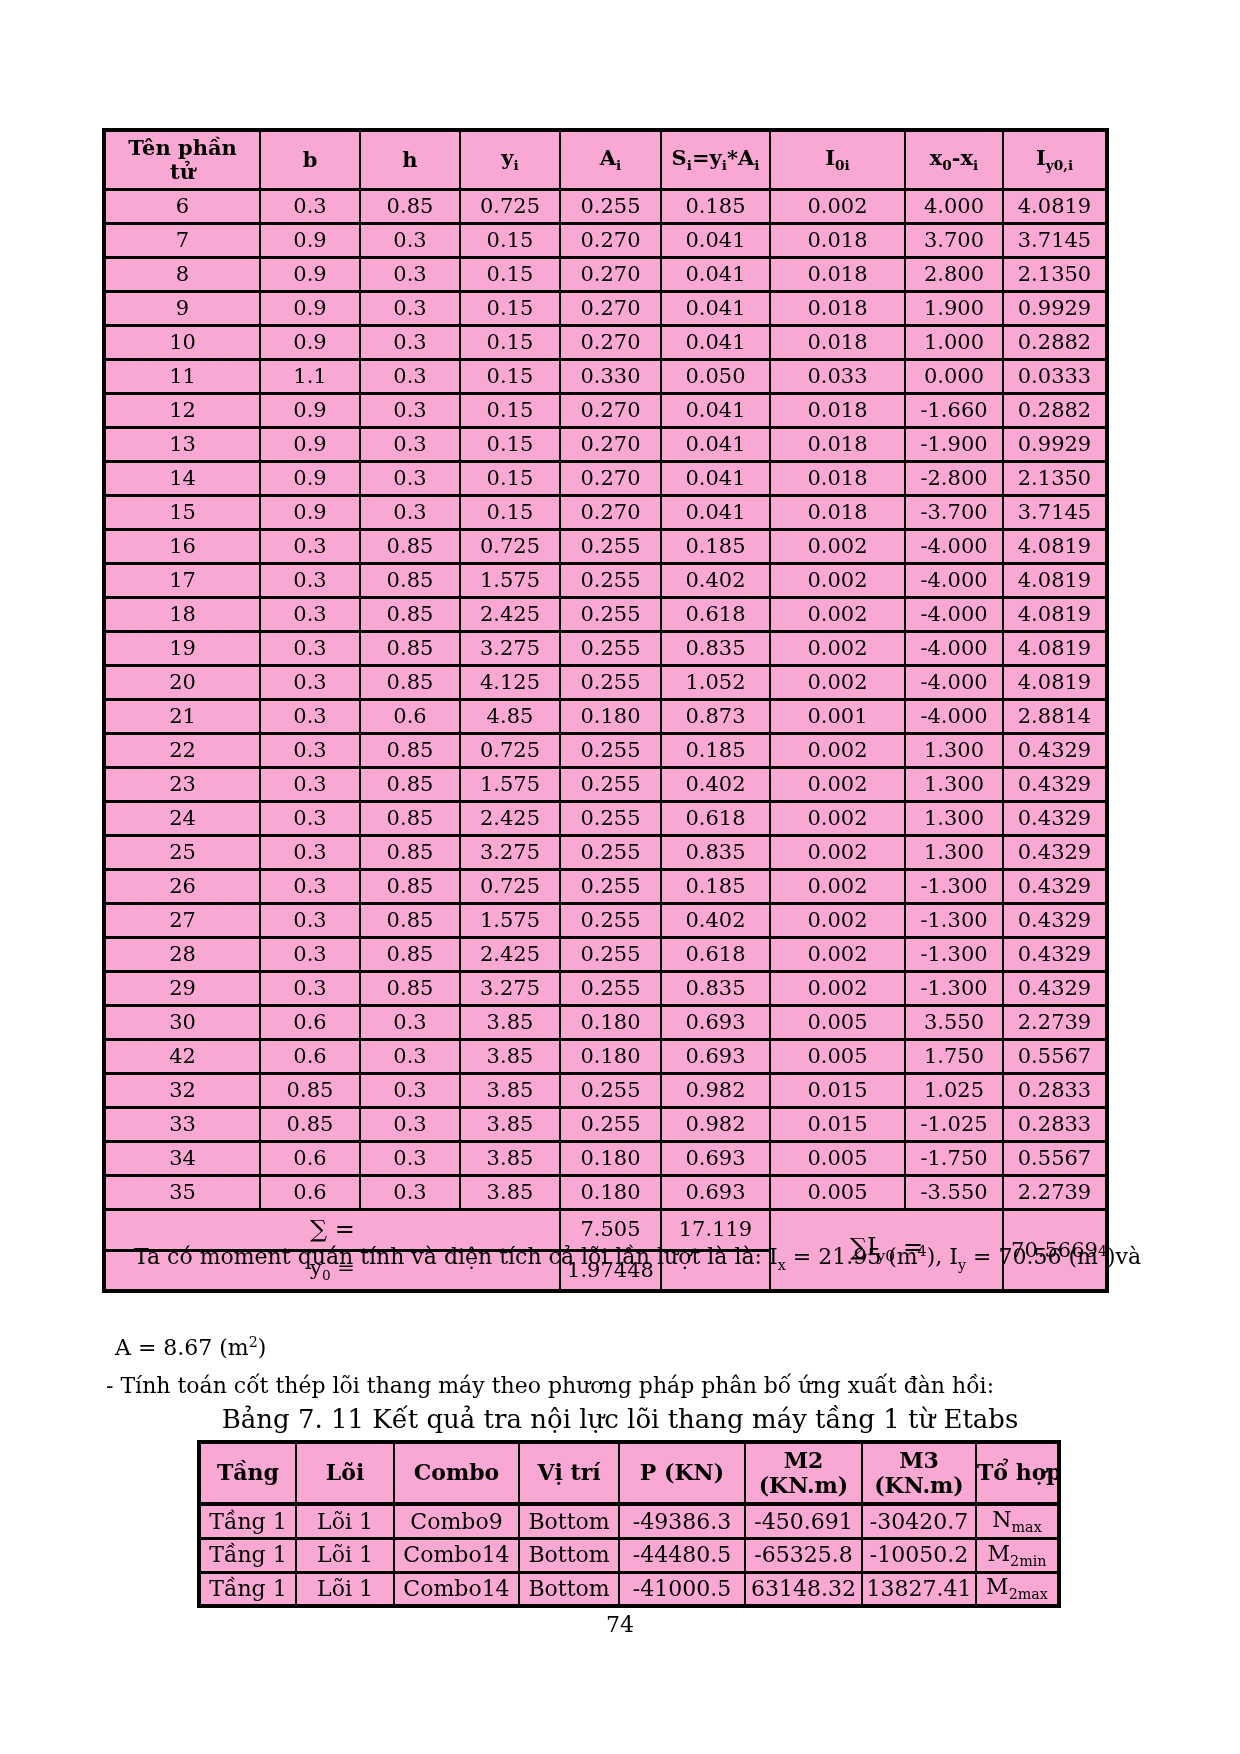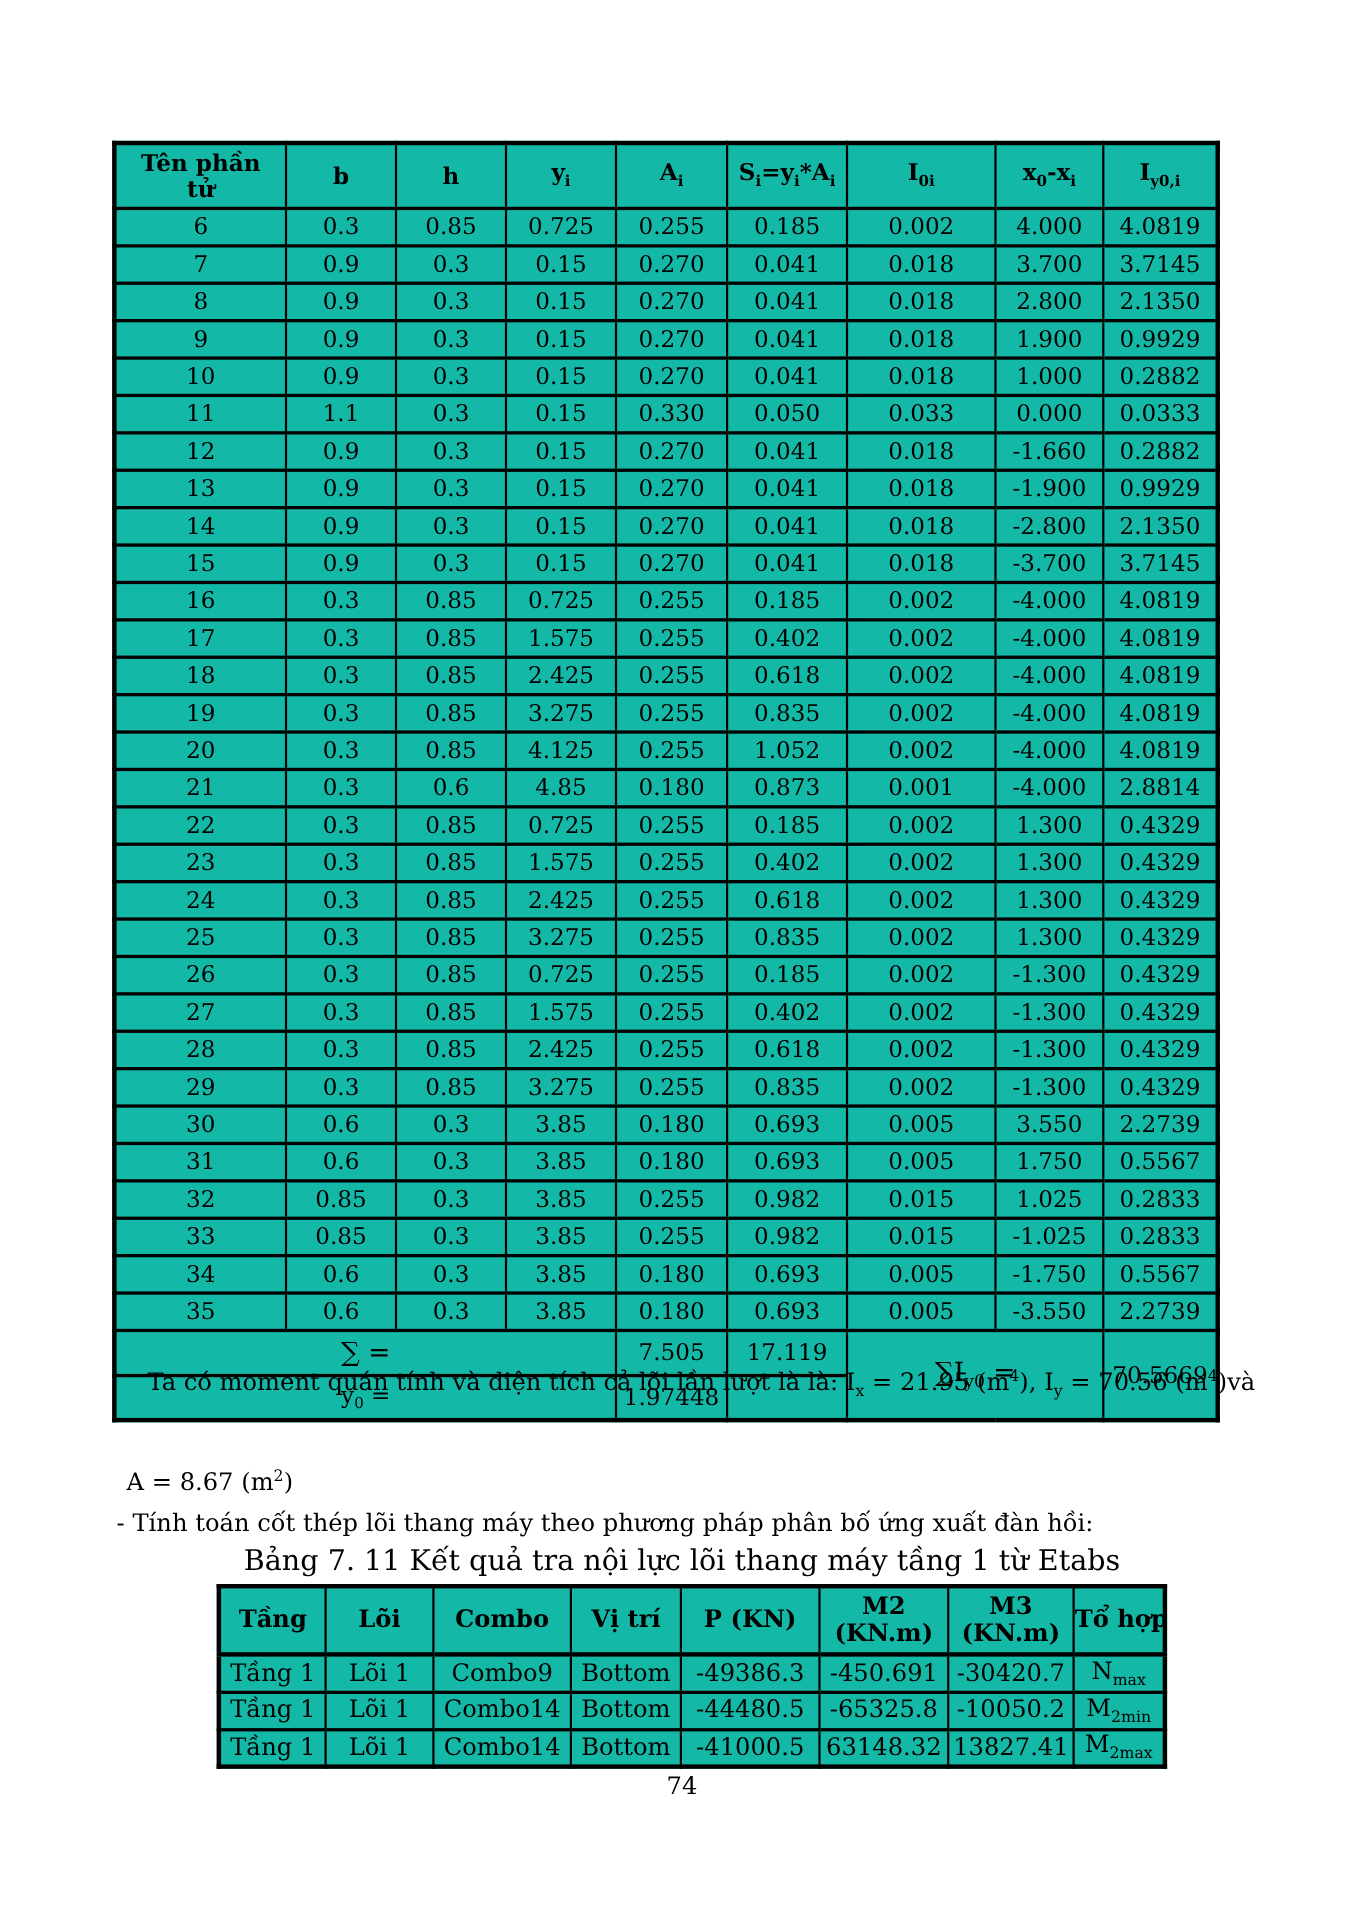--- a/index.html
+++ b/index.html
@@ -5,21 +5,21 @@
   html, body { margin: 0; padding: 0; }
   .page {
     position: relative;
     width: 1240px;
     height: 1754px;
     background: #ffffff;
     color: #000000;
     font-family: "DejaVu Serif", "Liberation Serif", serif;
     overflow: hidden;
   }
-  table { border-collapse: collapse; table-layout: fixed; background: #14b8a6; }
+  table { border-collapse: collapse; table-layout: fixed; background: #f9a8d4; }
   sub { font-size: 65%; }
   sup { font-size: 65%; }
 
   
   .t1 {
     position: absolute;
     left: 102px;
     top: 128px;
     width: 1003px;
     border: 4px solid #000;
@@ -392,21 +392,21 @@
           <td>0.6</td>
           <td>0.3</td>
           <td>3.85</td>
           <td>0.180</td>
           <td>0.693</td>
           <td>0.005</td>
           <td>3.550</td>
           <td>2.2739</td>
         </tr>
         <tr>
-          <td>31</td>
+          <td>42</td>
           <td>0.6</td>
           <td>0.3</td>
           <td>3.85</td>
           <td>0.180</td>
           <td>0.693</td>
           <td>0.005</td>
           <td>1.750</td>
           <td>0.5567</td>
         </tr>
         <tr>

